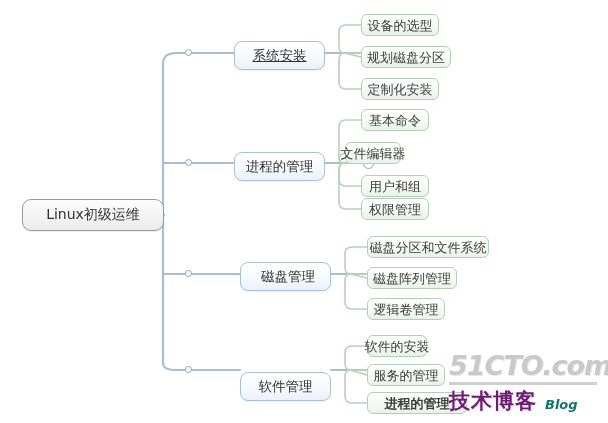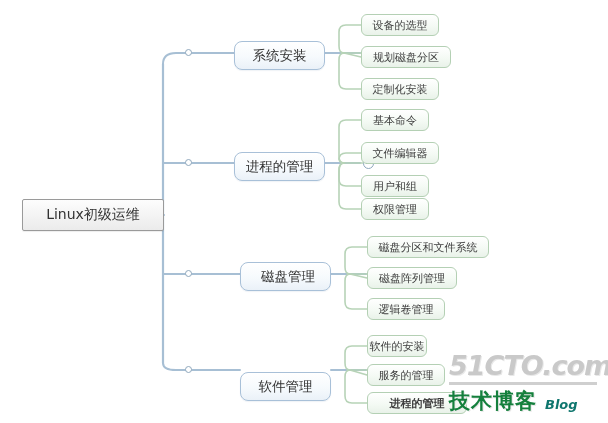--- a/index.html
+++ b/index.html
@@ -31,21 +31,21 @@
     display: flex;
     align-items: center;
     justify-content: center;
     white-space: nowrap;
     color: #3a3a3a;
   }
   
   .node.root {
     height: 32px;
     border: 1px solid #9a9a9a;
-    border-radius: 2px;
+    border-radius: 9px;
     background: linear-gradient(to bottom, #fdfdfd 0%, #f4f4f4 50%, #ebebeb 100%);
     font-size: 14px;
     color: #333333;
     padding: 0 14px;
     box-shadow: 0 1px 1px rgba(0,0,0,0.07);
   }
   
   .node.branch {
     height: 29px;
     border: 1px solid #a8c0d8;
@@ -55,23 +55,24 @@
     color: #333333;
     padding: 0 15px;
     box-shadow: 0 1px 1px rgba(120,150,180,0.12);
   }
   
   .node.leaf {
     height: 22px;
     border: 1px solid #b4d0b4;
     border-radius: 6px;
     background: linear-gradient(to bottom, #ffffff 0%, #f4faf4 55%, #e9f2e9 100%);
-    font-size: 11px;
+    font-size: 13px;
     color: #3d3d3d;
     padding: 0 25px;
+    align-items: flex-end;
   }
   
   .toggle {
     position: absolute;
     width: 11px;
     height: 11px;
     border-radius: 50%;
     border: 1px solid #8fa8bd;
     background: #ffffff;
     box-sizing: border-box;
@@ -123,21 +124,21 @@
   }
   #watermark .wm-bottom {
     display: flex;
     align-items: flex-end;
     gap: 8px;
     margin-top: 2px;
   }
   #watermark .wm-cn {
     font-size: 21px;
     font-weight: bold;
-    color: #15803d;
+    color: #701a75;
     letter-spacing: 1px;
     text-shadow: 1px 1px 0 #e8e8e8;
   }
   #watermark .wm-blog {
     font-size: 13px;
     font-weight: bold;
     font-style: italic;
     color: #0f766e;
     padding-bottom: 3px;
   }
@@ -195,42 +196,42 @@
 
   <div class="node root" style="left:22px; top:199px; width:142px;">
     <span>Linux初级运维</span>
   </div>
 
   <div class="dot" style="left:185px; top:49px;"></div>
   <div class="dot" style="left:185px; top:159px;"></div>
   <div class="dot" style="left:185px; top:270px;"></div>
   <div class="dot" style="left:185px; top:366px;"></div>
 
-  <div class="node branch" style="left:234px; top:41px; width:91px;">
+  <div class="node branch" style="left:234px; top:41px; width:91px;text-decoration:underline;">
     <span>系统安装</span>
   </div>
   <div class="toggle" style="left:363px; top:48px;"></div>
   <div class="node leaf" style="left:361px; top:14px; width:78px;">
     <span>设备的选型</span>
   </div>
   <div class="node leaf" style="left:361px; top:46px; width:90px;">
     <span>规划磁盘分区</span>
   </div>
   <div class="node leaf" style="left:361px; top:78px; width:78px;">
     <span>定制化安装</span>
   </div>
 
   <div class="node branch" style="left:234px; top:152px; width:91px;">
     <span>进程的管理</span>
   </div>
   <div class="toggle" style="left:363px; top:158px;"></div>
   <div class="node leaf" style="left:361px; top:109px; width:68px;">
     <span>基本命令</span>
   </div>
-  <div class="node leaf" style="left:361px; top:142px; width:78px;">
+  <div class="node leaf" style="left:345px; top:142px; width:56px;">
     <span>文件编辑器</span>
   </div>
   <div class="node leaf" style="left:361px; top:175px; width:68px;">
     <span>用户和组</span>
   </div>
   <div class="node leaf" style="left:361px; top:198px; width:68px;">
     <span>权限管理</span>
   </div>
 
   <div class="node branch" style="left:240px; top:262px; width:91px;justify-content:flex-end;">

